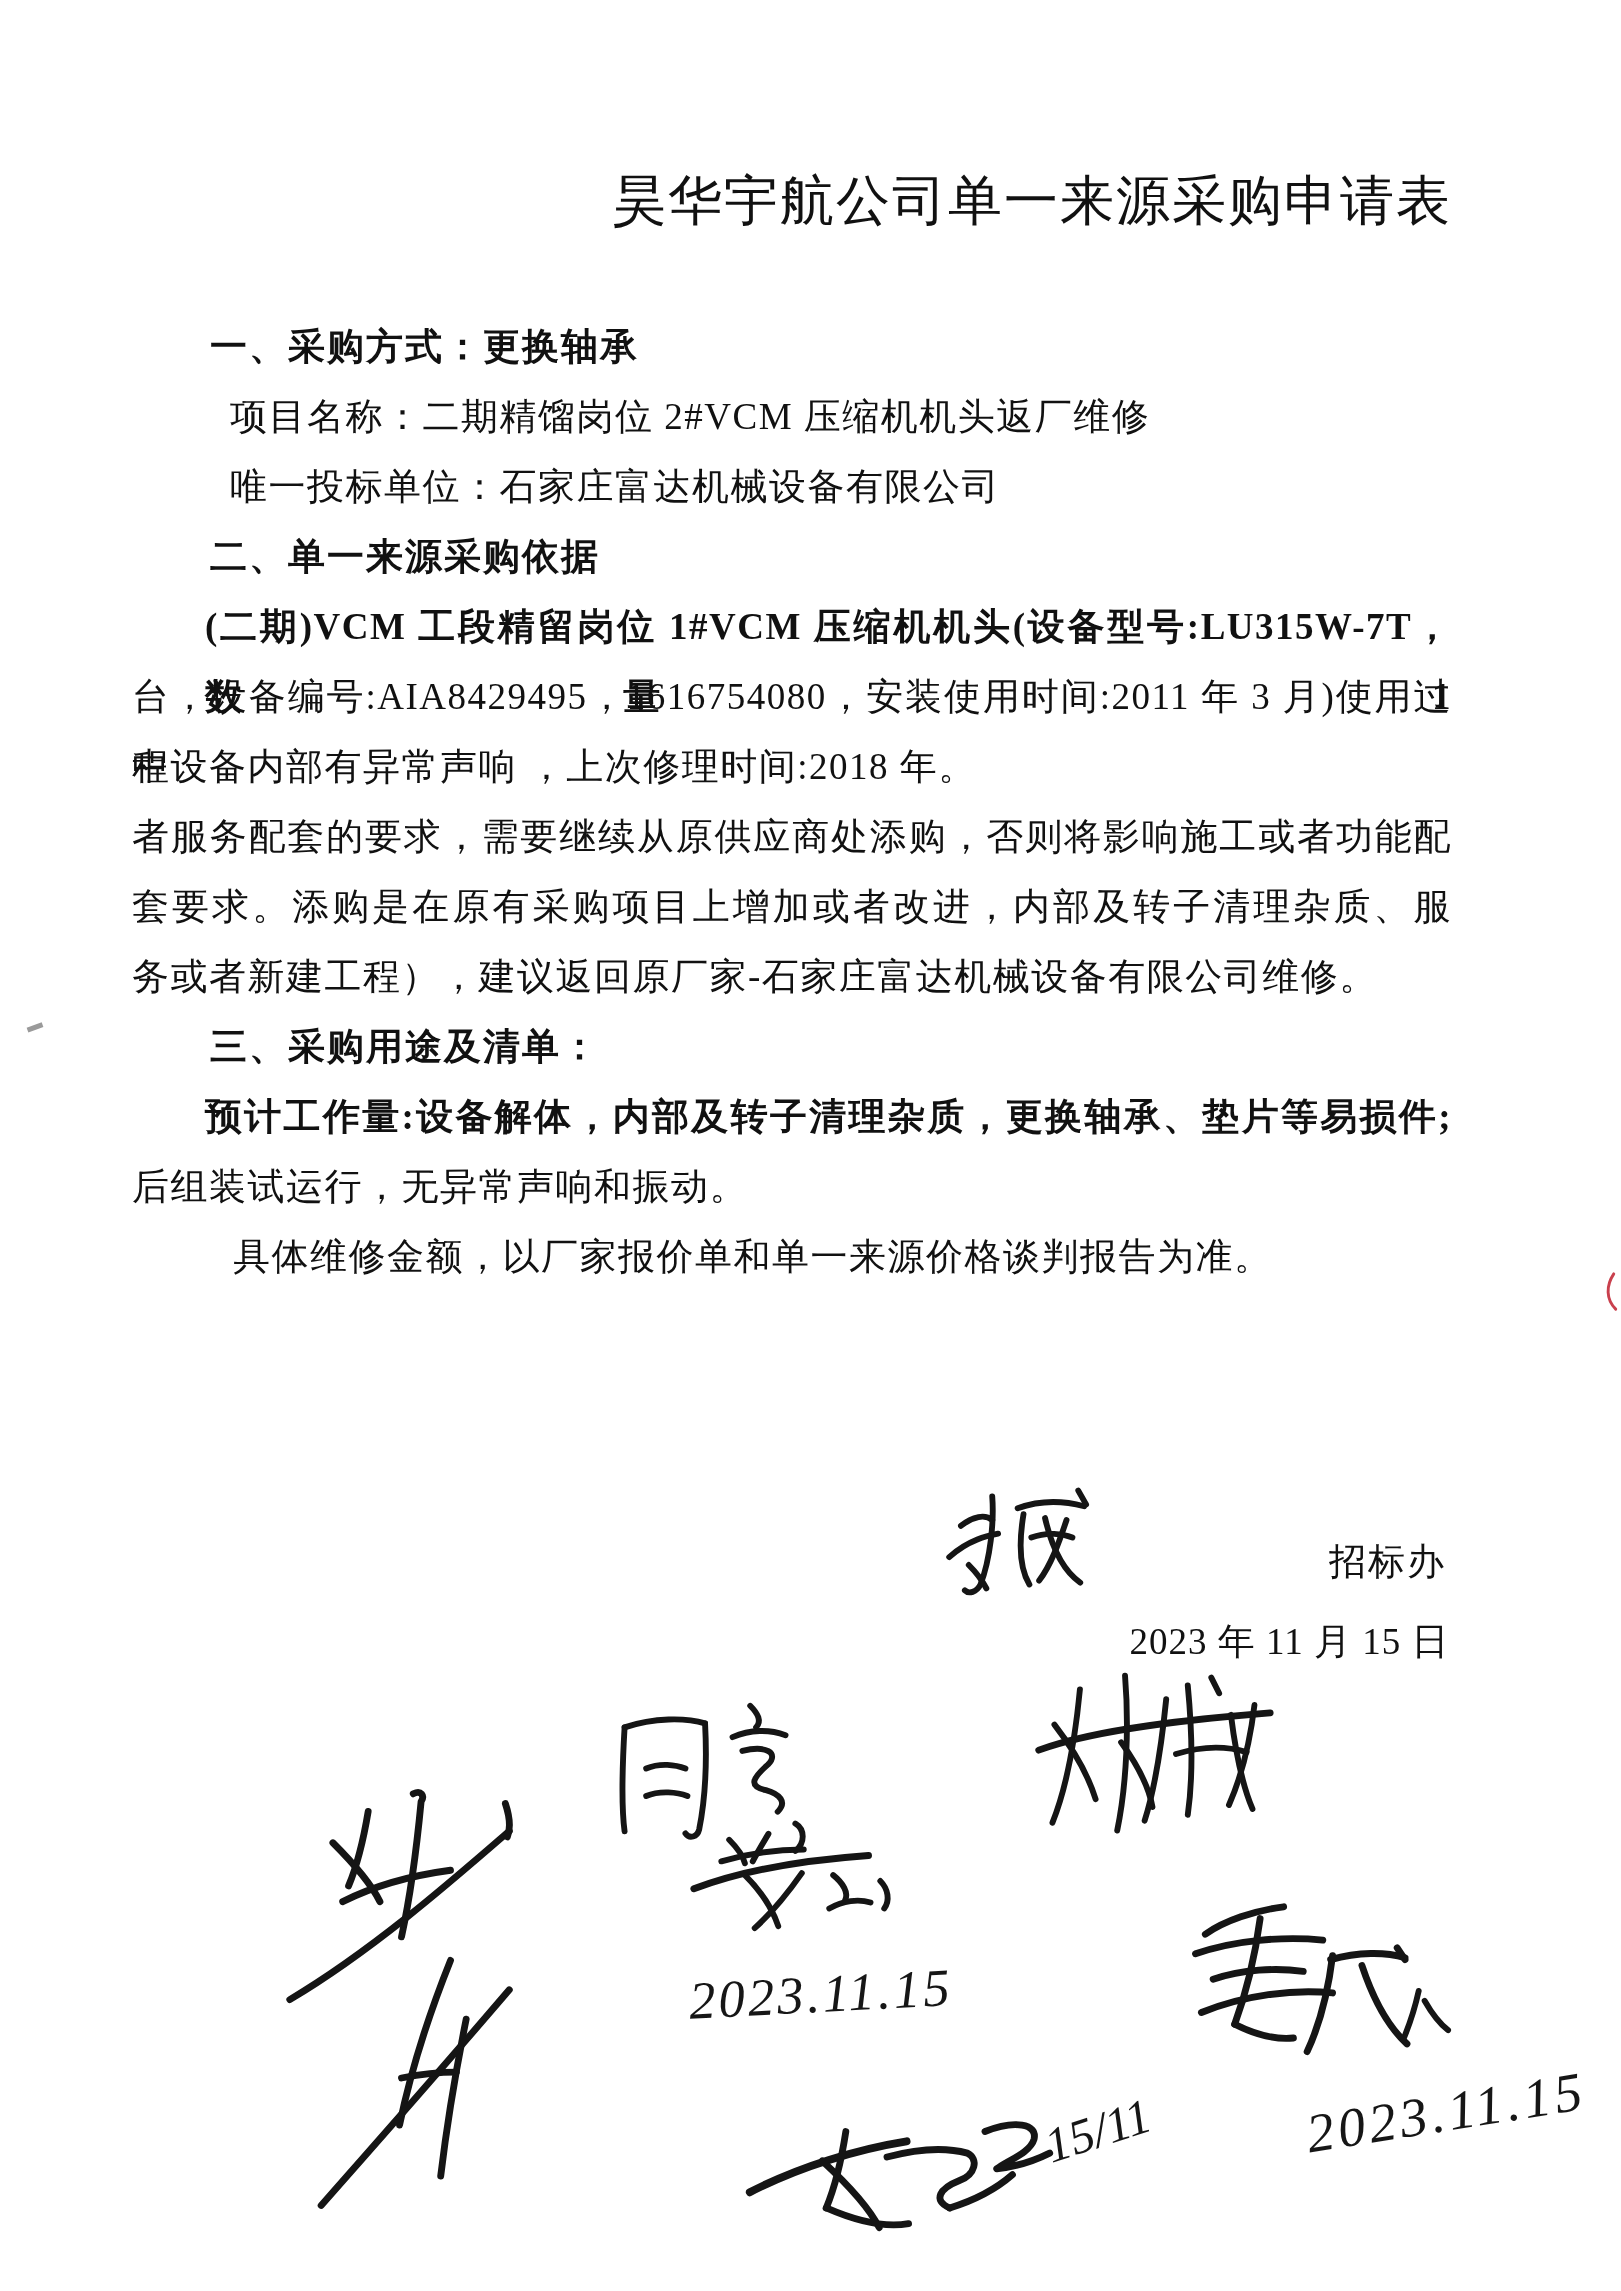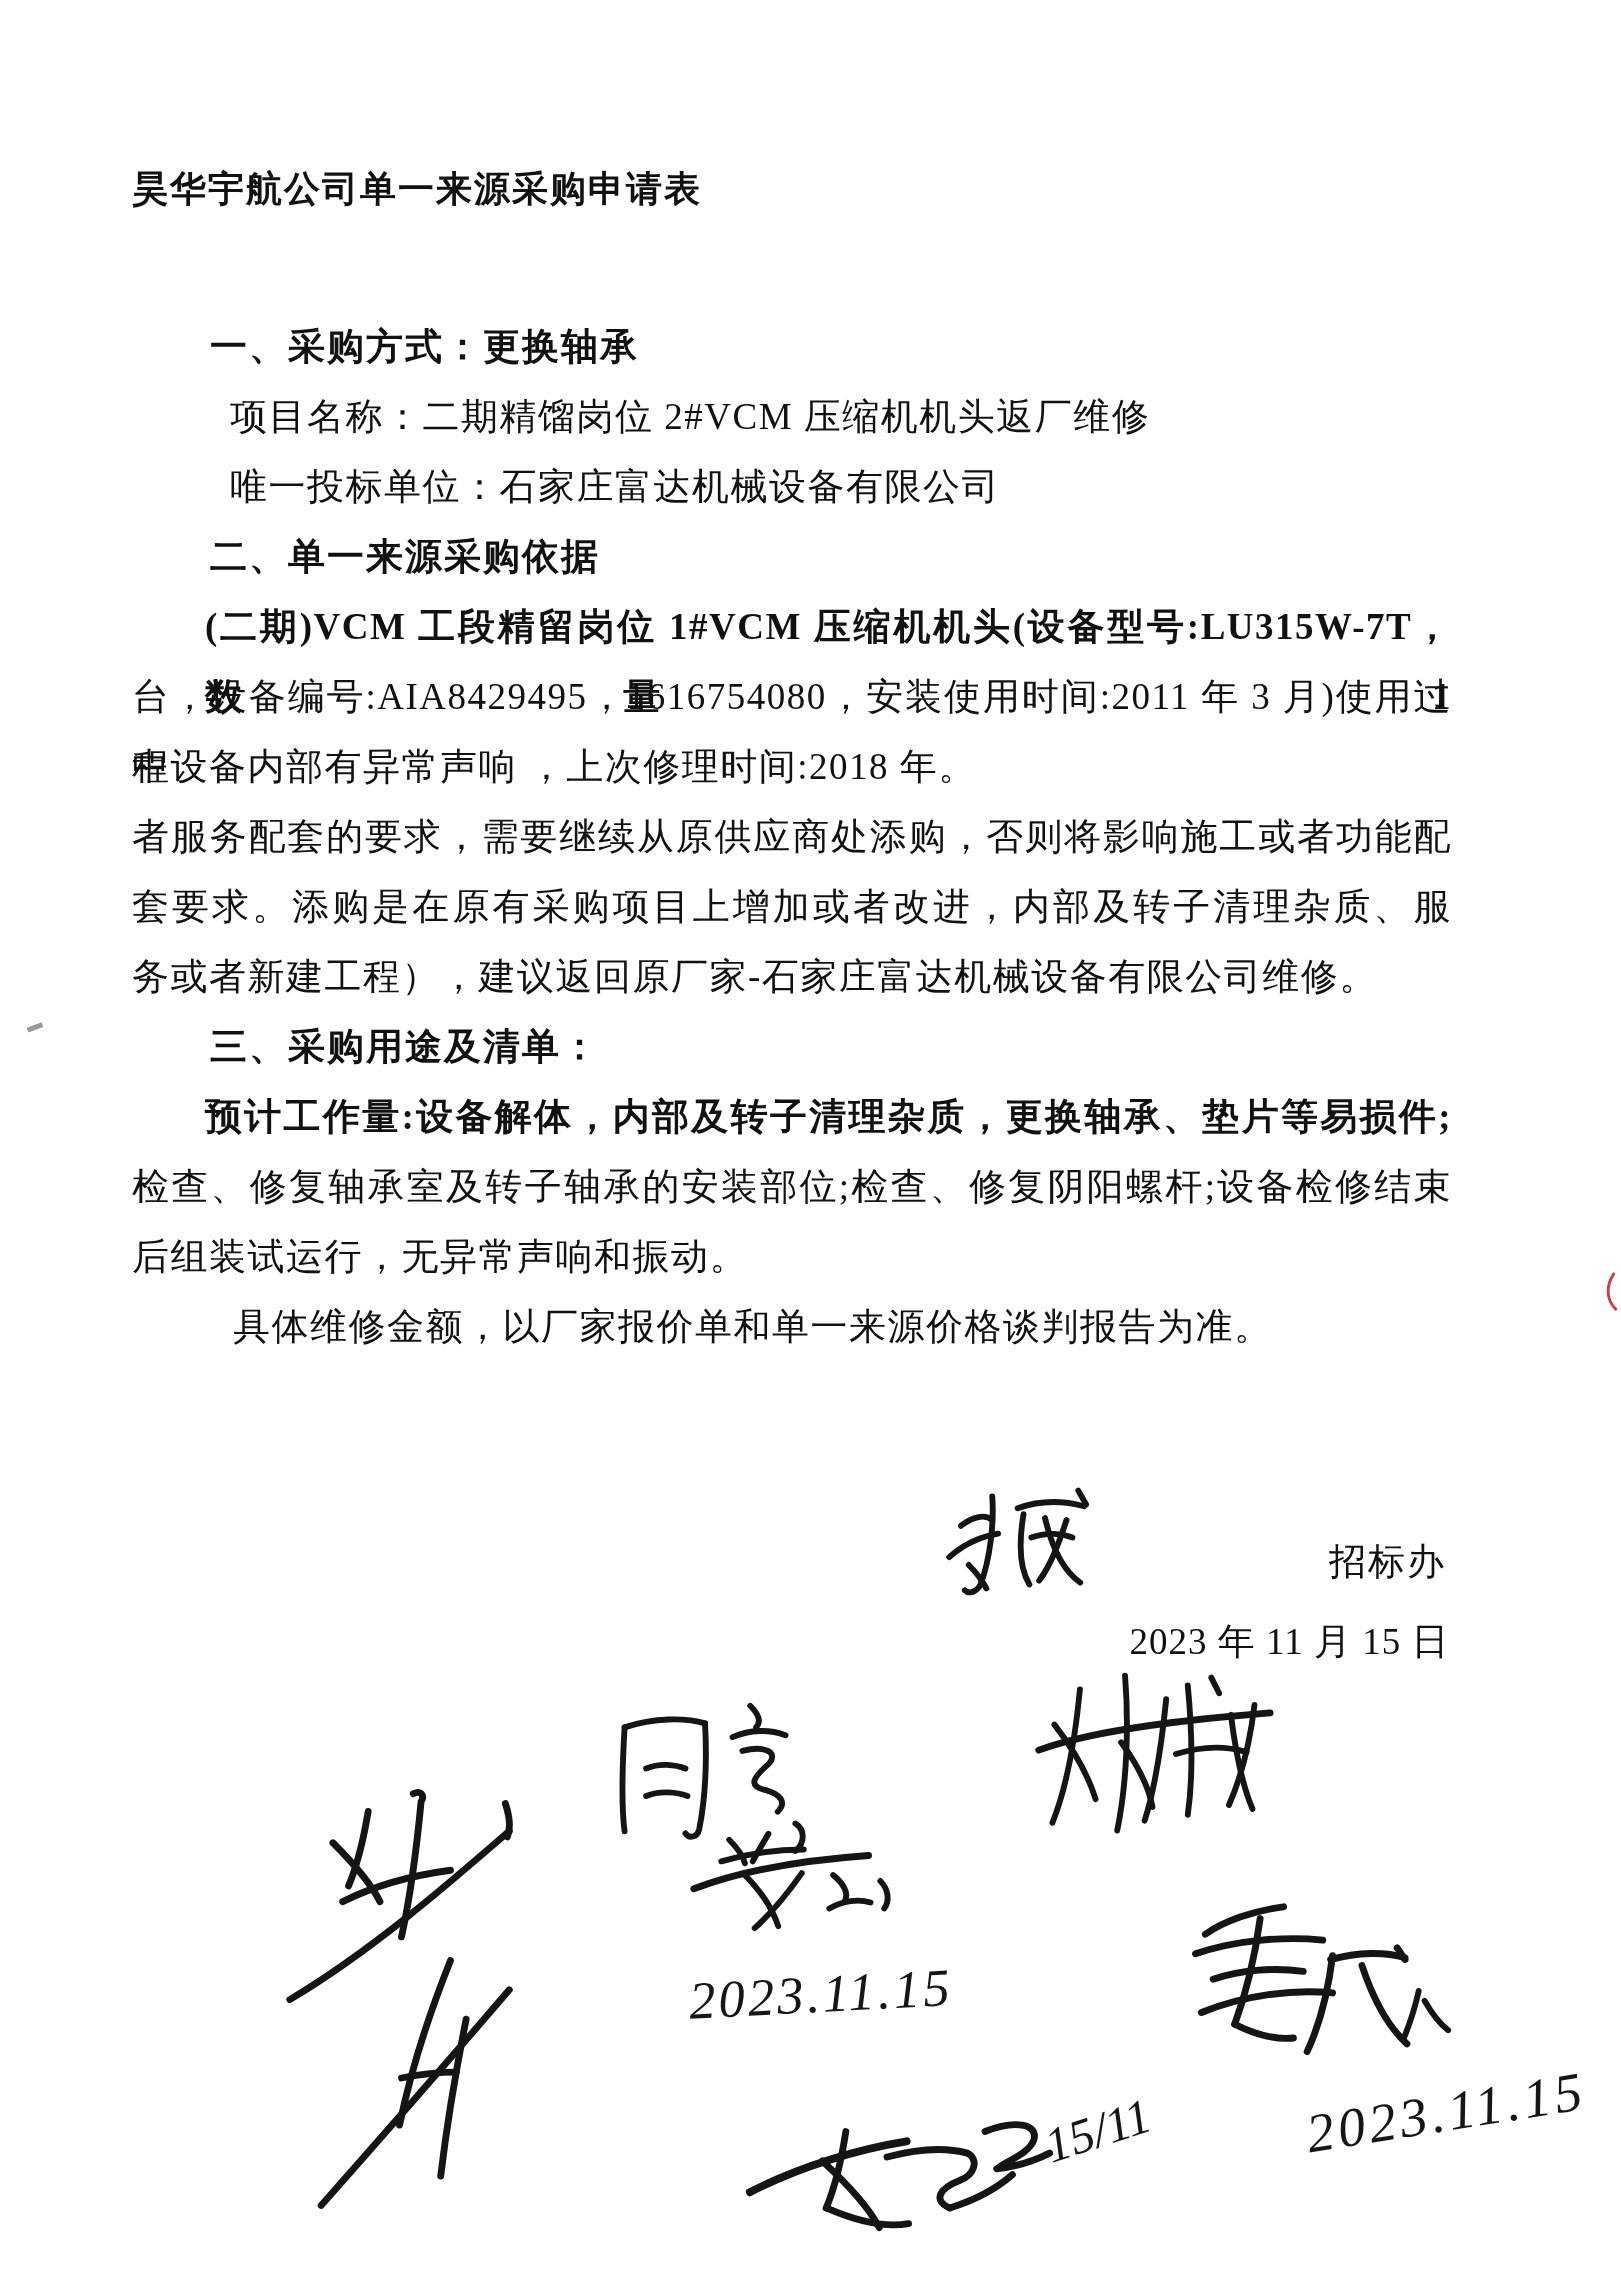--- a/index.html
+++ b/index.html
@@ -7,23 +7,23 @@
     position:relative;
     width:1621px;height:2292px;
     background:#ffffff;
     overflow:hidden;
     font-family:"Liberation Serif","DejaVu Serif",serif;
     color:#111;
   }
   .title{
     position:absolute;
     left:132px;top:165px;width:1320px;
-    text-align:left;
-    font-size:36px;
-    font-weight:700;
+    text-align:right;
+    font-size:54px;
+    font-weight:400;
     letter-spacing:2px;
     font-family:"Liberation Serif","DejaVu Serif",serif;
   }
   .body-block{
     position:absolute;
     left:132px;top:312px;width:1320px;
   }
   .line{
     height:70px;
     line-height:70px;
@@ -85,21 +85,20 @@
     <div class="line sub">唯一投标单位：石家庄富达机械设备有限公司</div>
     <div class="line heading">二、单一来源采购依据</div>
     <div class="line first jfull">(二期)VCM 工段精留岗位 1#VCM 压缩机机头(设备型号:LU315W-7T，数量 1</div>
     <div class="line jfull">台，设备编号:AIA8429495，1616754080，安装使用时间:2011 年 3 月)使用过程</div>
     <div class="line">中设备内部有异常声响 ，上次修理时间:2018 年。</div>
     <div class="line jfull">者服务配套的要求，需要继续从原供应商处添购，否则将影响施工或者功能配</div>
     <div class="line jfull">套要求。添购是在原有采购项目上增加或者改进，内部及转子清理杂质、服</div>
     <div class="line">务或者新建工程），建议返回原厂家-石家庄富达机械设备有限公司维修。</div>
     <div class="line heading">三、采购用途及清单：</div>
     <div class="line first jfull">预计工作量:设备解体，内部及转子清理杂质，更换轴承、垫片等易损件;</div>
-    <div class="line jfull">检查、修复轴承室及转子轴承的安装部位;检查、修复阴阳螺杆;设备检修结束</div>
     <div class="line">后组装试运行，无异常声响和振动。</div>
     <div class="line ind103">具体维修金额，以厂家报价单和单一来源价格谈判报告为准。</div>
   </div>
 
   <div class="signoff-dept">招标办</div>
   <div class="signoff-date">2023 年 11 月 15 日</div>
 
   <div class="sig" style="left:941px;top:1475px;">
     <svg width="167" height="132" viewBox="0 0 170 135">
       <path stroke-width="6" d="M20,52 C32,42 45,40 52,46"></path>

